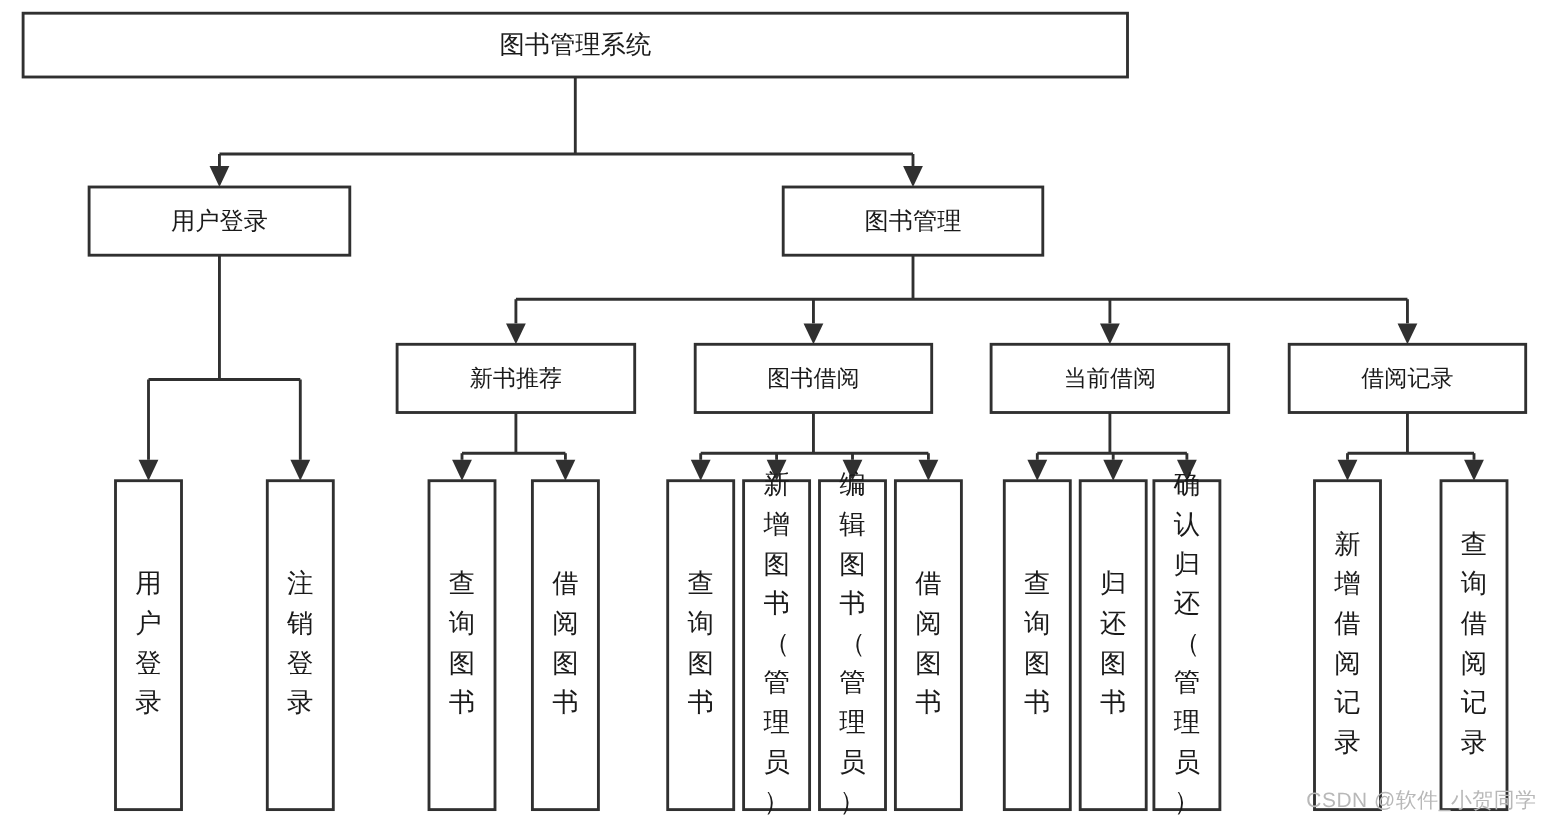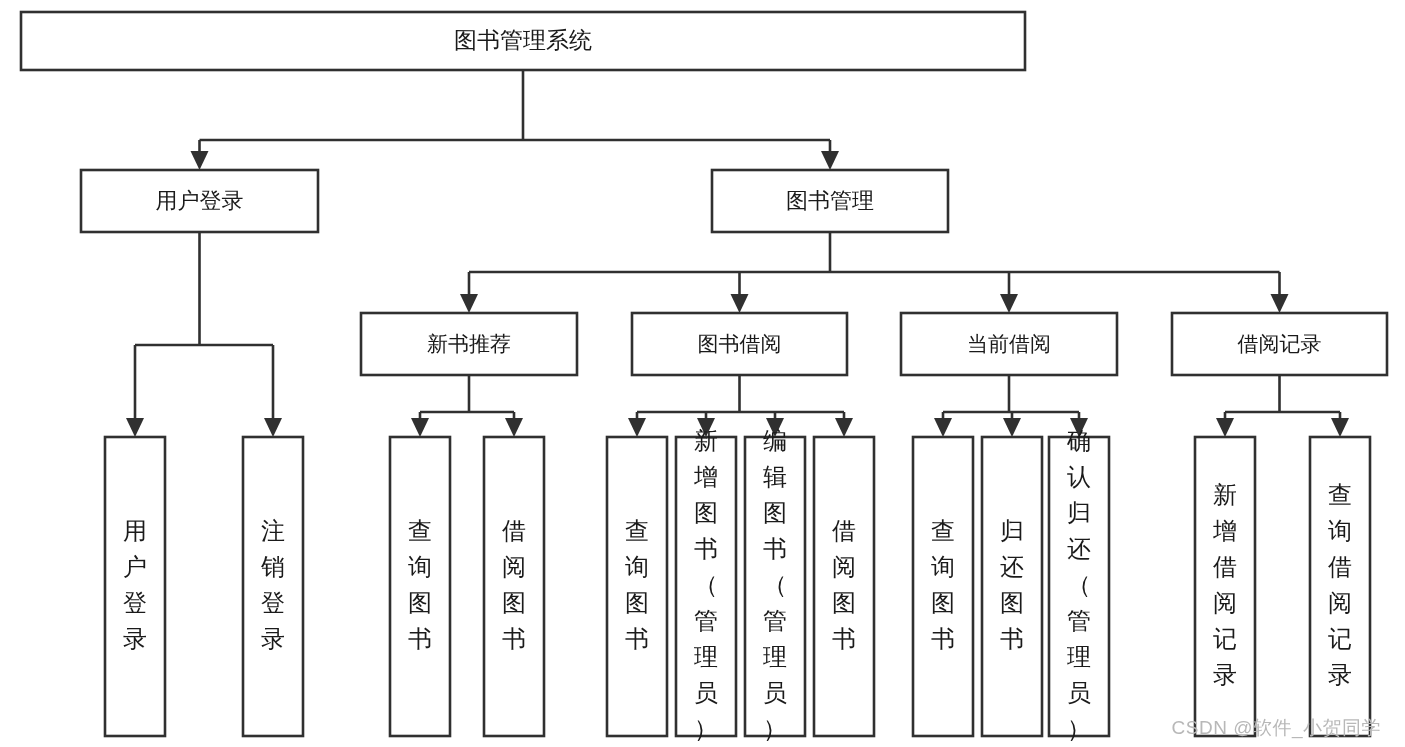--- a/index.html
+++ b/index.html
@@ -47,21 +47,21 @@
     stroke-width: 2.6;
     fill: none;
     stroke-linecap: butt;
   }
   .arrow-head {
     fill: #303030;
     stroke: none;
   }
   .watermark {
     position: absolute;
-    right: 24px;
+    right: 8px;
     bottom: 6px;
     font-family: "Liberation Sans", "DejaVu Sans", sans-serif;
     font-size: 19px;
     color: #b8b8b8;
     letter-spacing: 0.5px;
     white-space: nowrap;
     pointer-events: none;
   }
 </style>
 </head>

